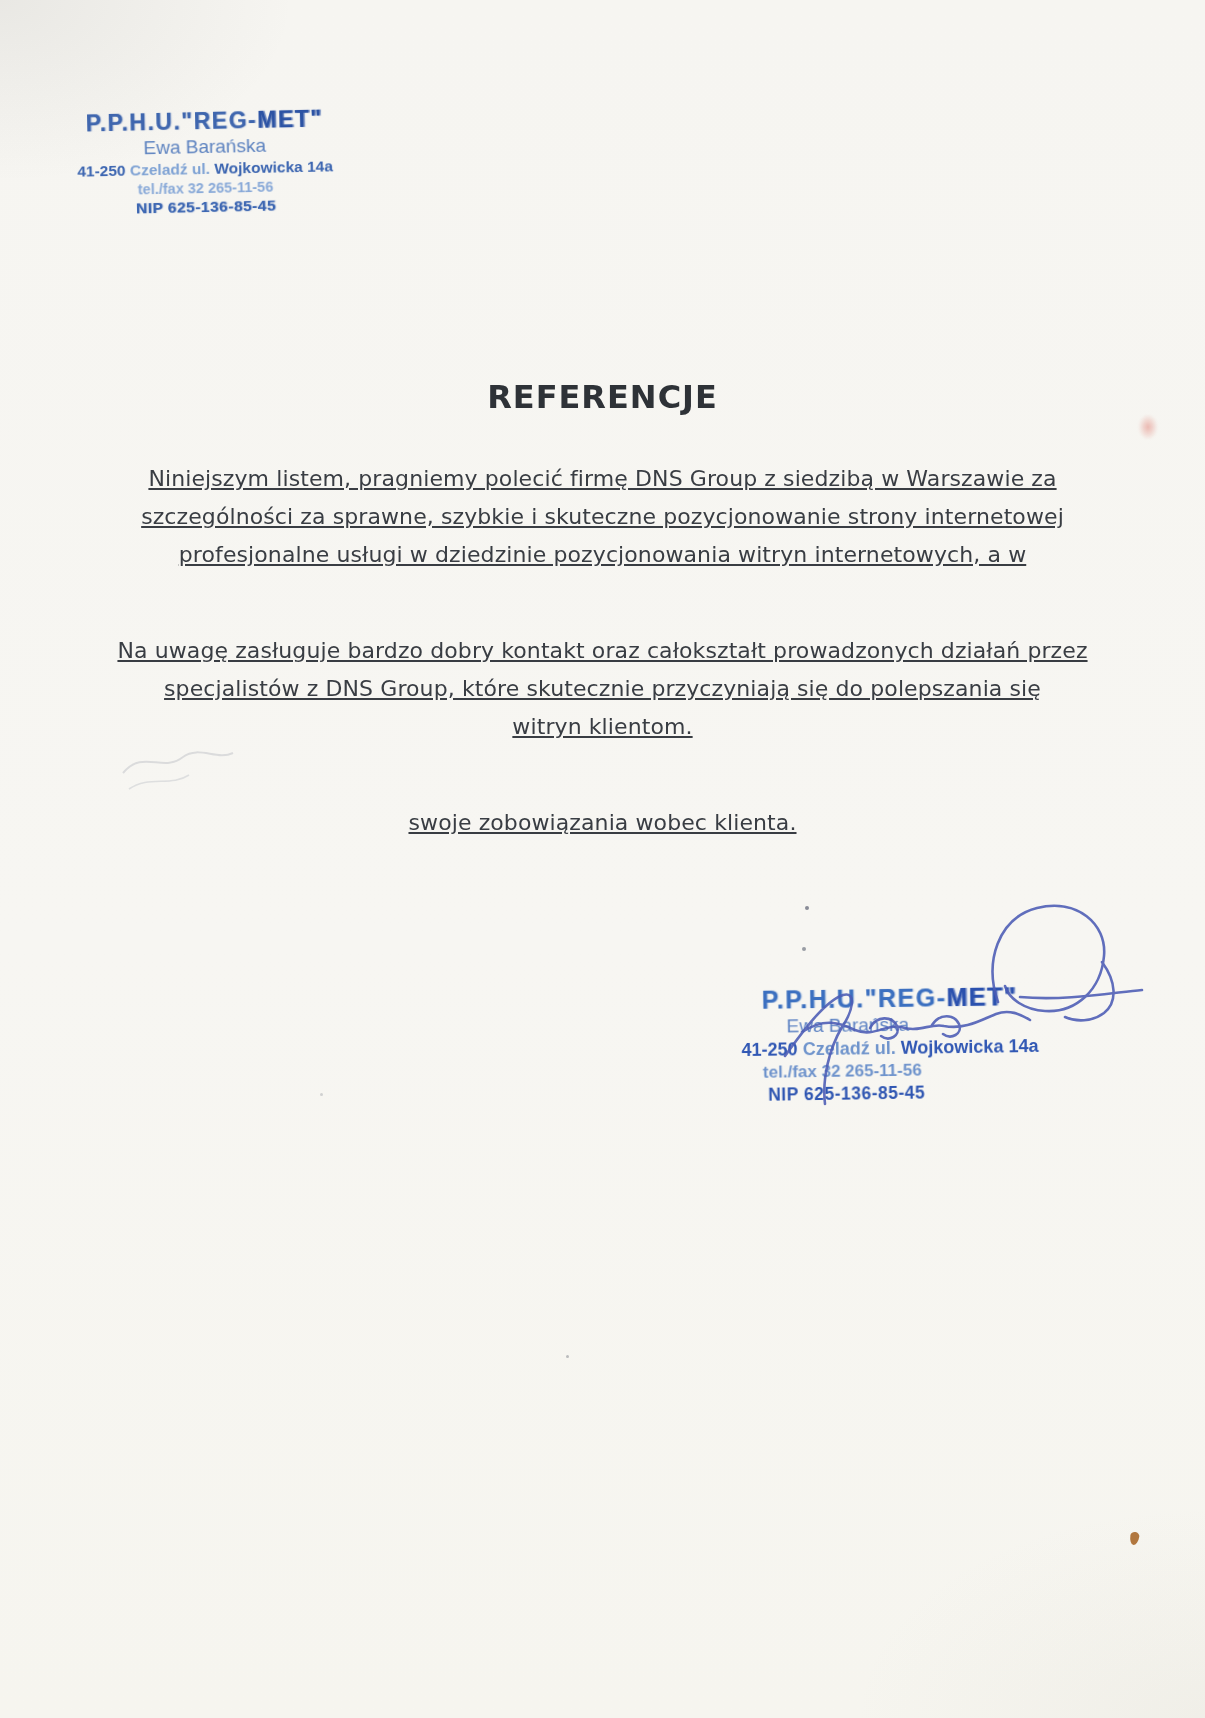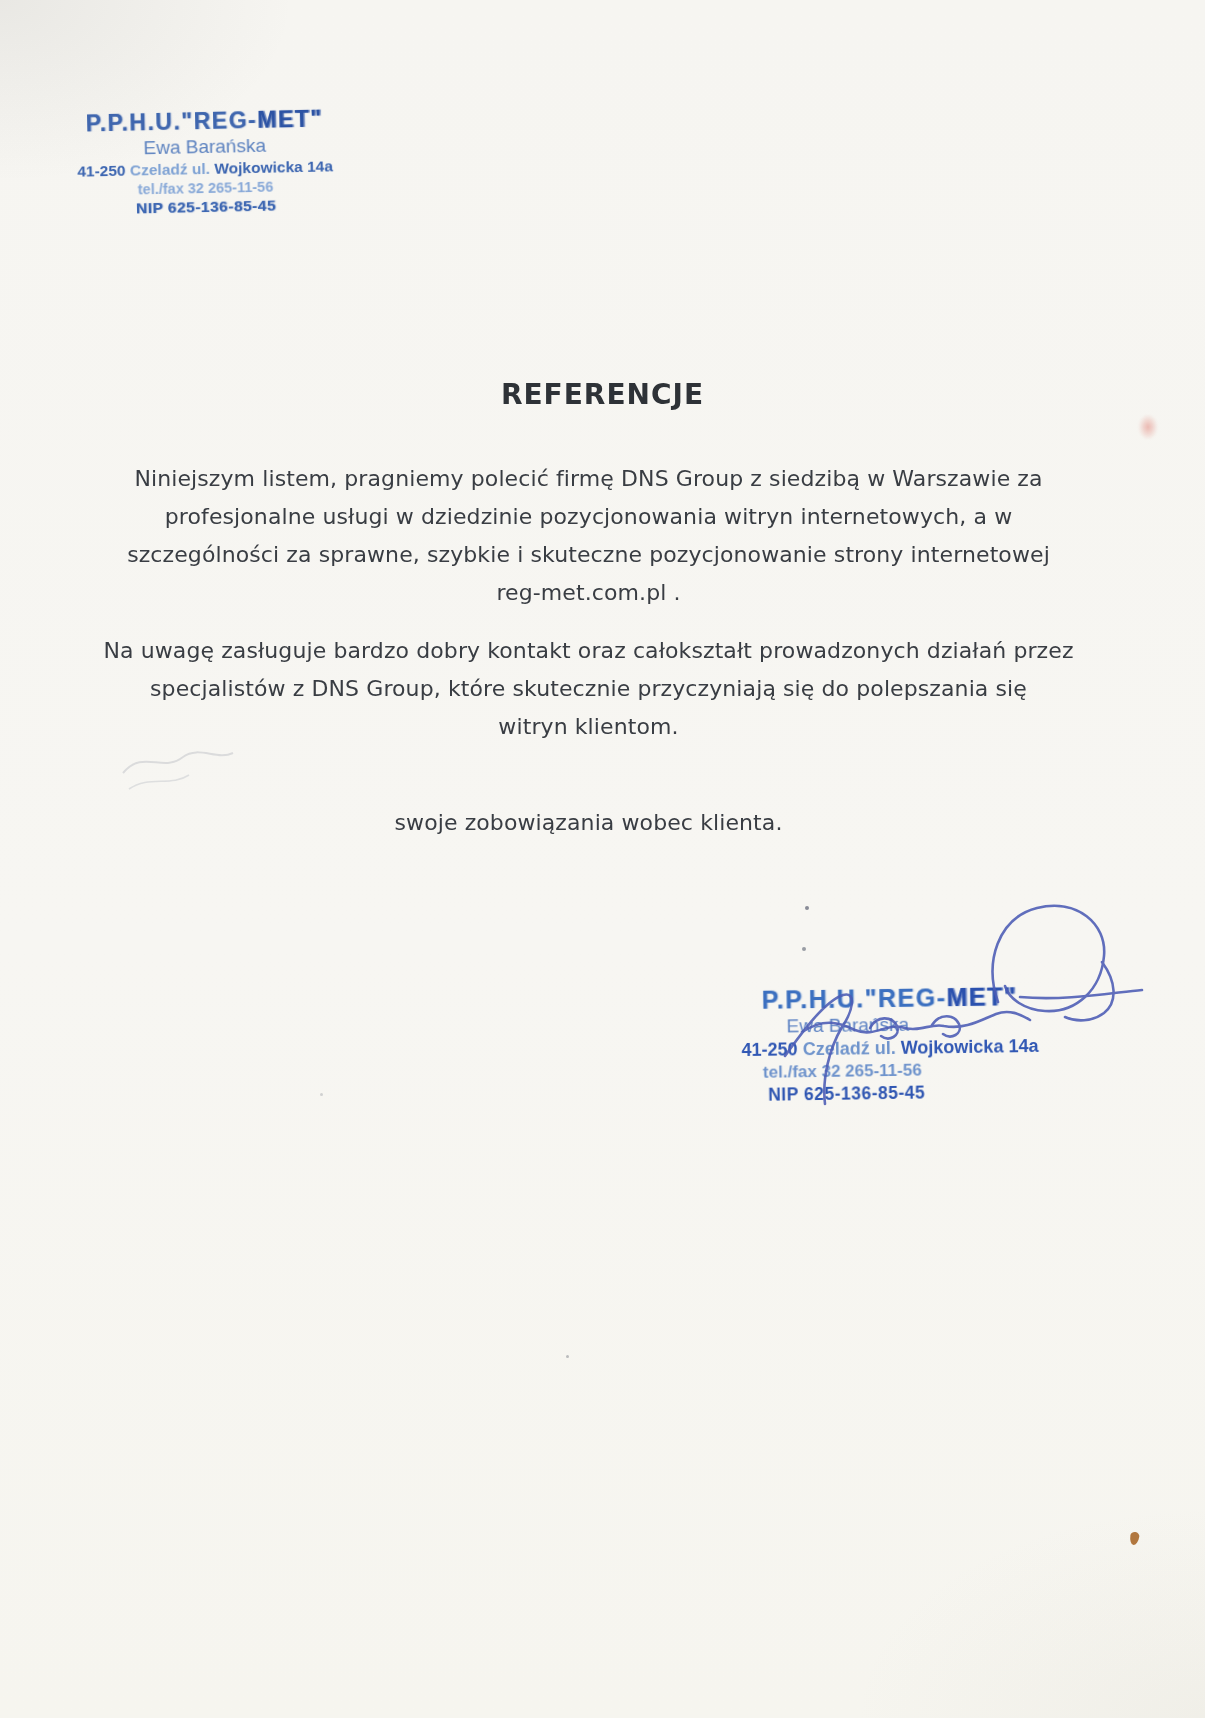--- a/index.html
+++ b/index.html
@@ -12,24 +12,24 @@
       radial-gradient(ellipse 500px 300px at 100% 100%, rgba(190,185,170,.10), rgba(0,0,0,0) 70%),
       linear-gradient(180deg,#f6f5f1 0%,#f7f6f2 55%,#f6f5ef 100%);
     overflow:hidden;
     font-family:"DejaVu Sans",sans-serif;
   }
 
   
   .title{
     position:absolute;left:0;top:378px;width:1205px;
     text-align:center;
-    font-size:28px;font-weight:700;letter-spacing:1px;
+    font-size:32px;font-weight:700;letter-spacing:1px;
     color:#2e3237;
   }
-  .para{position:absolute;left:36px;width:1105px;text-align:center;color:#393d43;}
+  .para{position:absolute;left:50px;width:1105px;text-align:center;color:#393d43;text-decoration:underline;}
   .para .line{
     height:38px;line-height:38px;white-space:nowrap;
     font-size:22px;letter-spacing:.1px;
   }
   .para1{top:460px;}
   .para2{top:632px;}
   .para3{top:804px;}
 
   
   .stamp{position:absolute;text-align:center;transform:rotate(-1.2deg);}
@@ -86,23 +86,22 @@
     <div class="sline s2">Ewa Barańska</div>
     <div class="sline s3"><span class="dark">41-250</span> <span>Czeladź ul.</span> <span class="dark">Wojkowicka 14a</span></div>
     <div class="sline s4">tel./fax 32 265-11-56</div>
     <div class="sline s5">NIP 625-136-85-45</div>
   </div>
 
   <div class="title">REFERENCJE</div>
 
   <div class="para para1">
     <div class="line">Niniejszym listem, pragniemy polecić firmę DNS Group z siedzibą w Warszawie za</div>
+    <div class="line">szczególności za sprawne, szybkie i skuteczne pozycjonowanie strony internetowej</div>
     <div class="line">profesjonalne usługi w dziedzinie pozycjonowania witryn internetowych, a w</div>
-    <div class="line">szczególności za sprawne, szybkie i skuteczne pozycjonowanie strony internetowej</div>
-    <div class="line">reg-met.com.pl .</div>
   </div>
 
   <div class="para para2">
     <div class="line">Na uwagę zasługuje bardzo dobry kontakt oraz całokształt prowadzonych działań przez</div>
     <div class="line">specjalistów z DNS Group, które skutecznie przyczyniają się do polepszania się</div>
     <div class="line">witryn klientom.</div>
   </div>
 
   <div class="para para3">
     <div class="line">swoje zobowiązania wobec klienta.</div>

